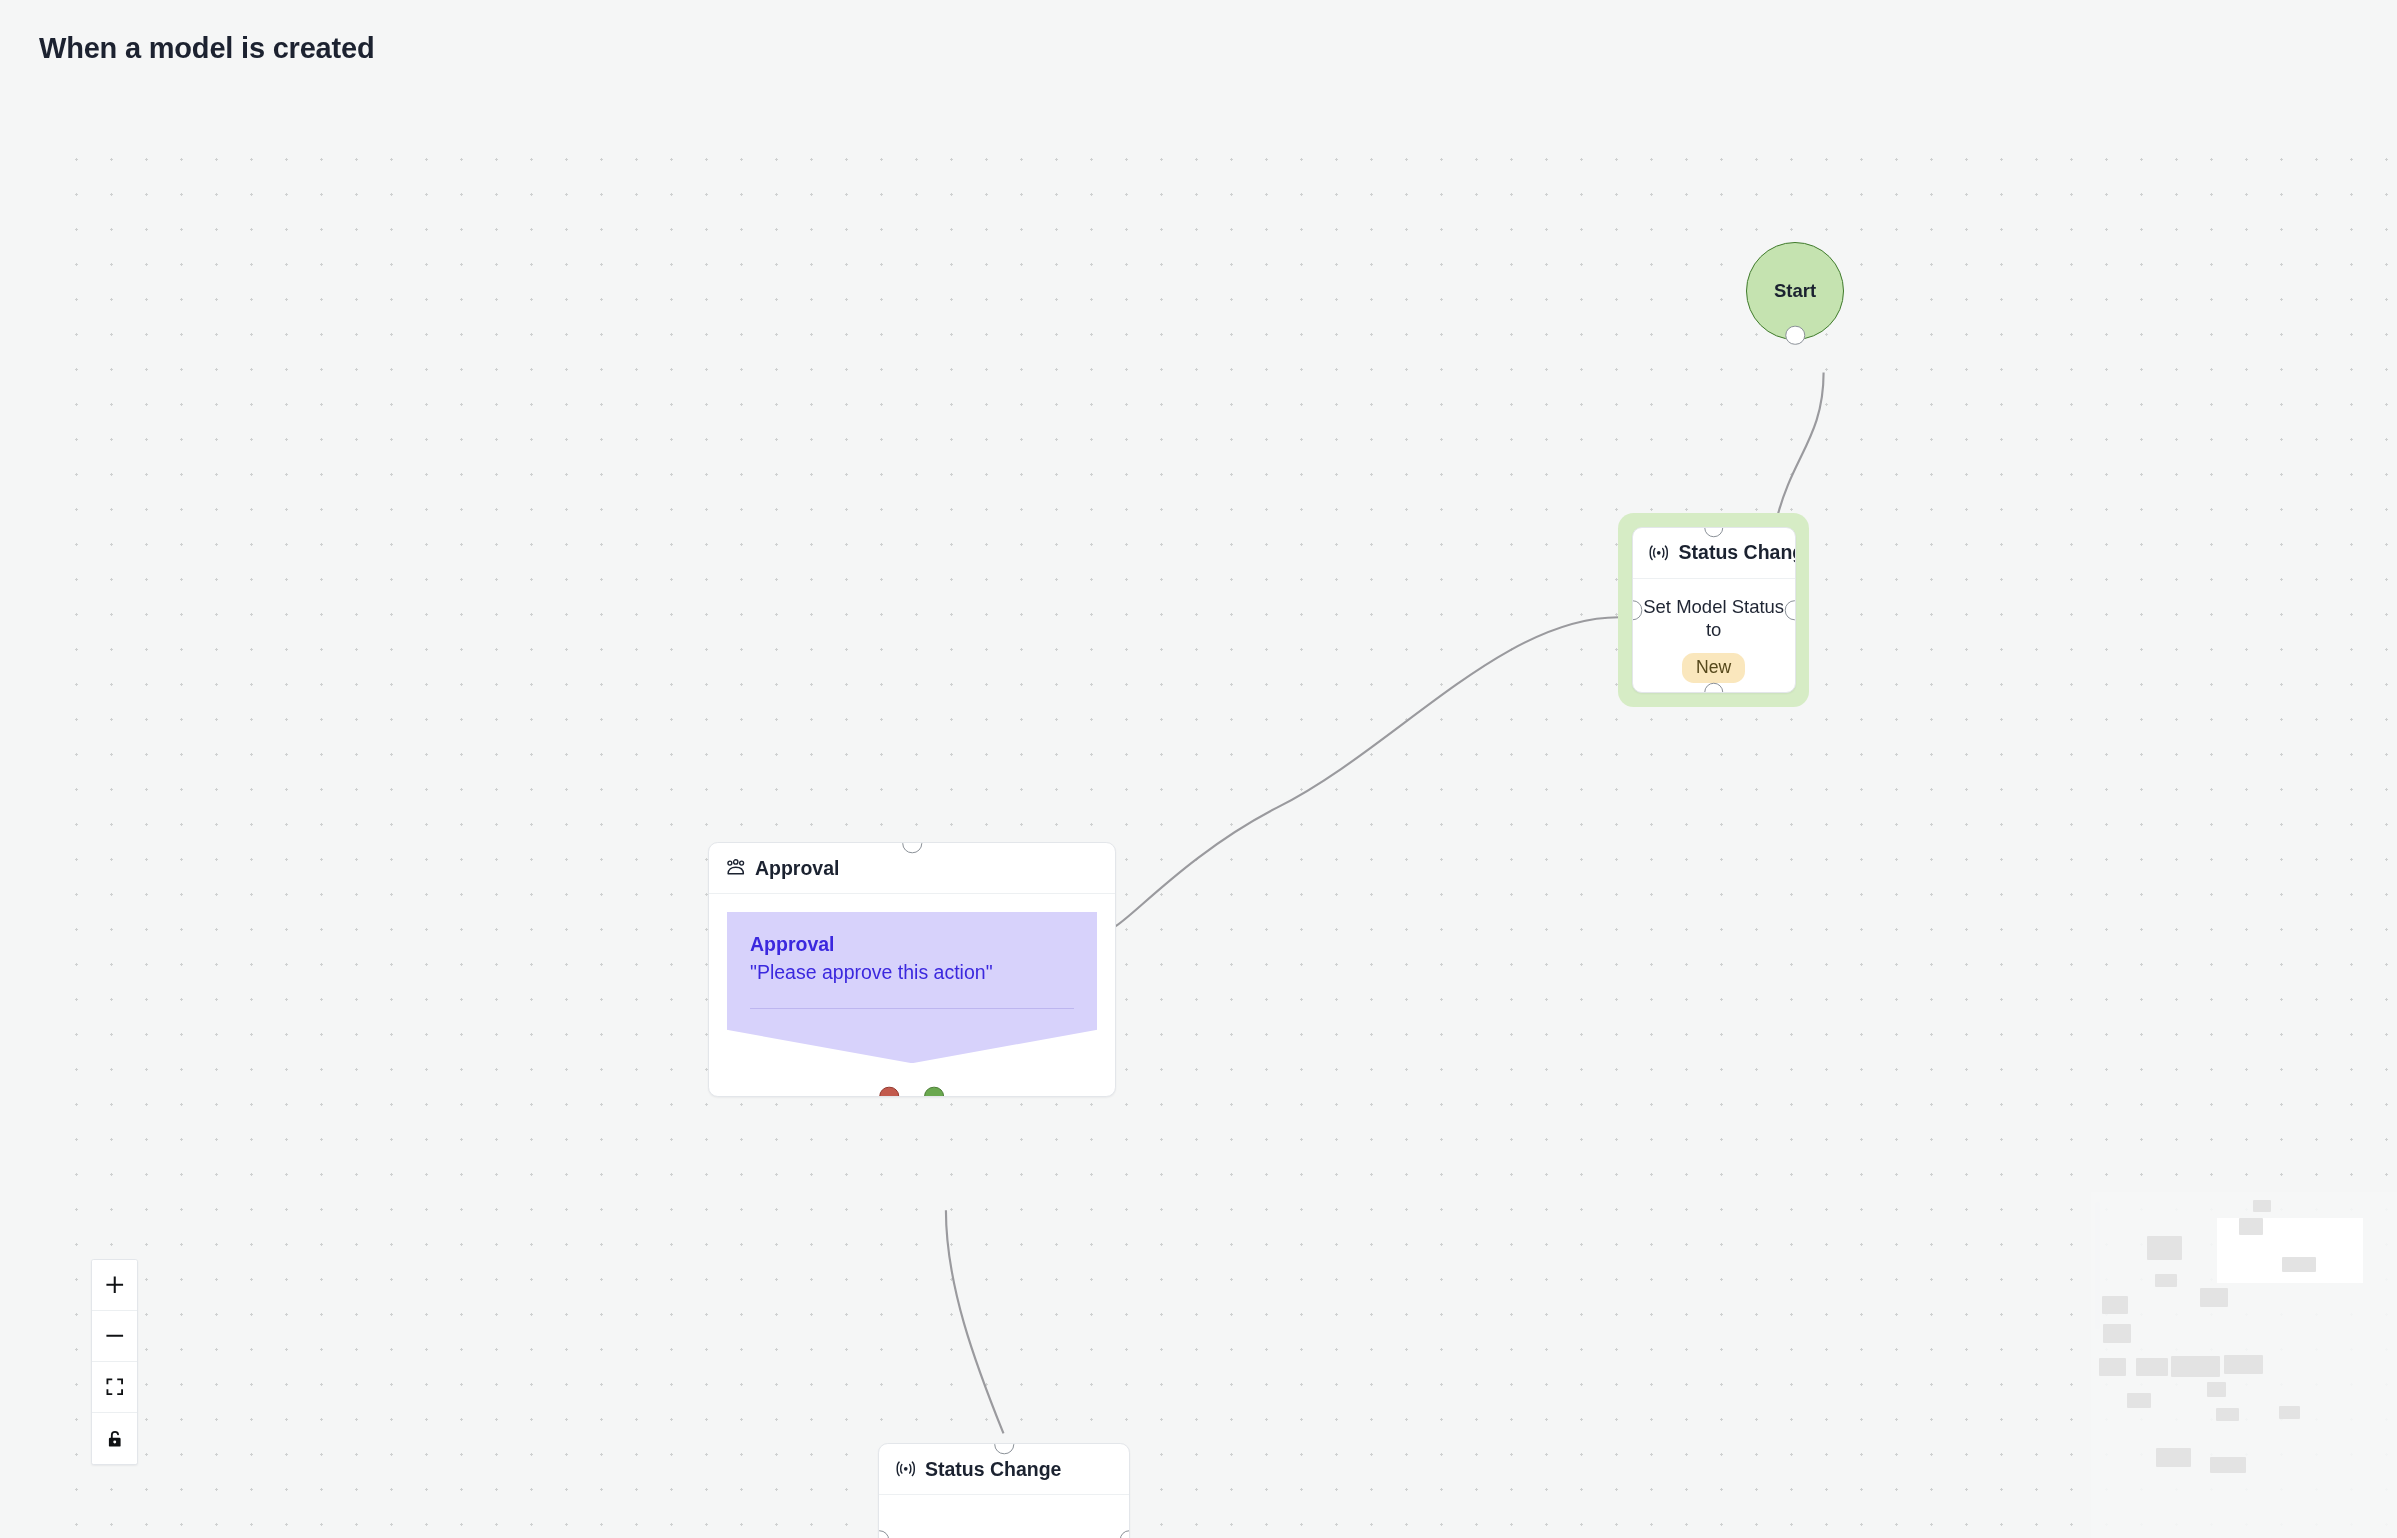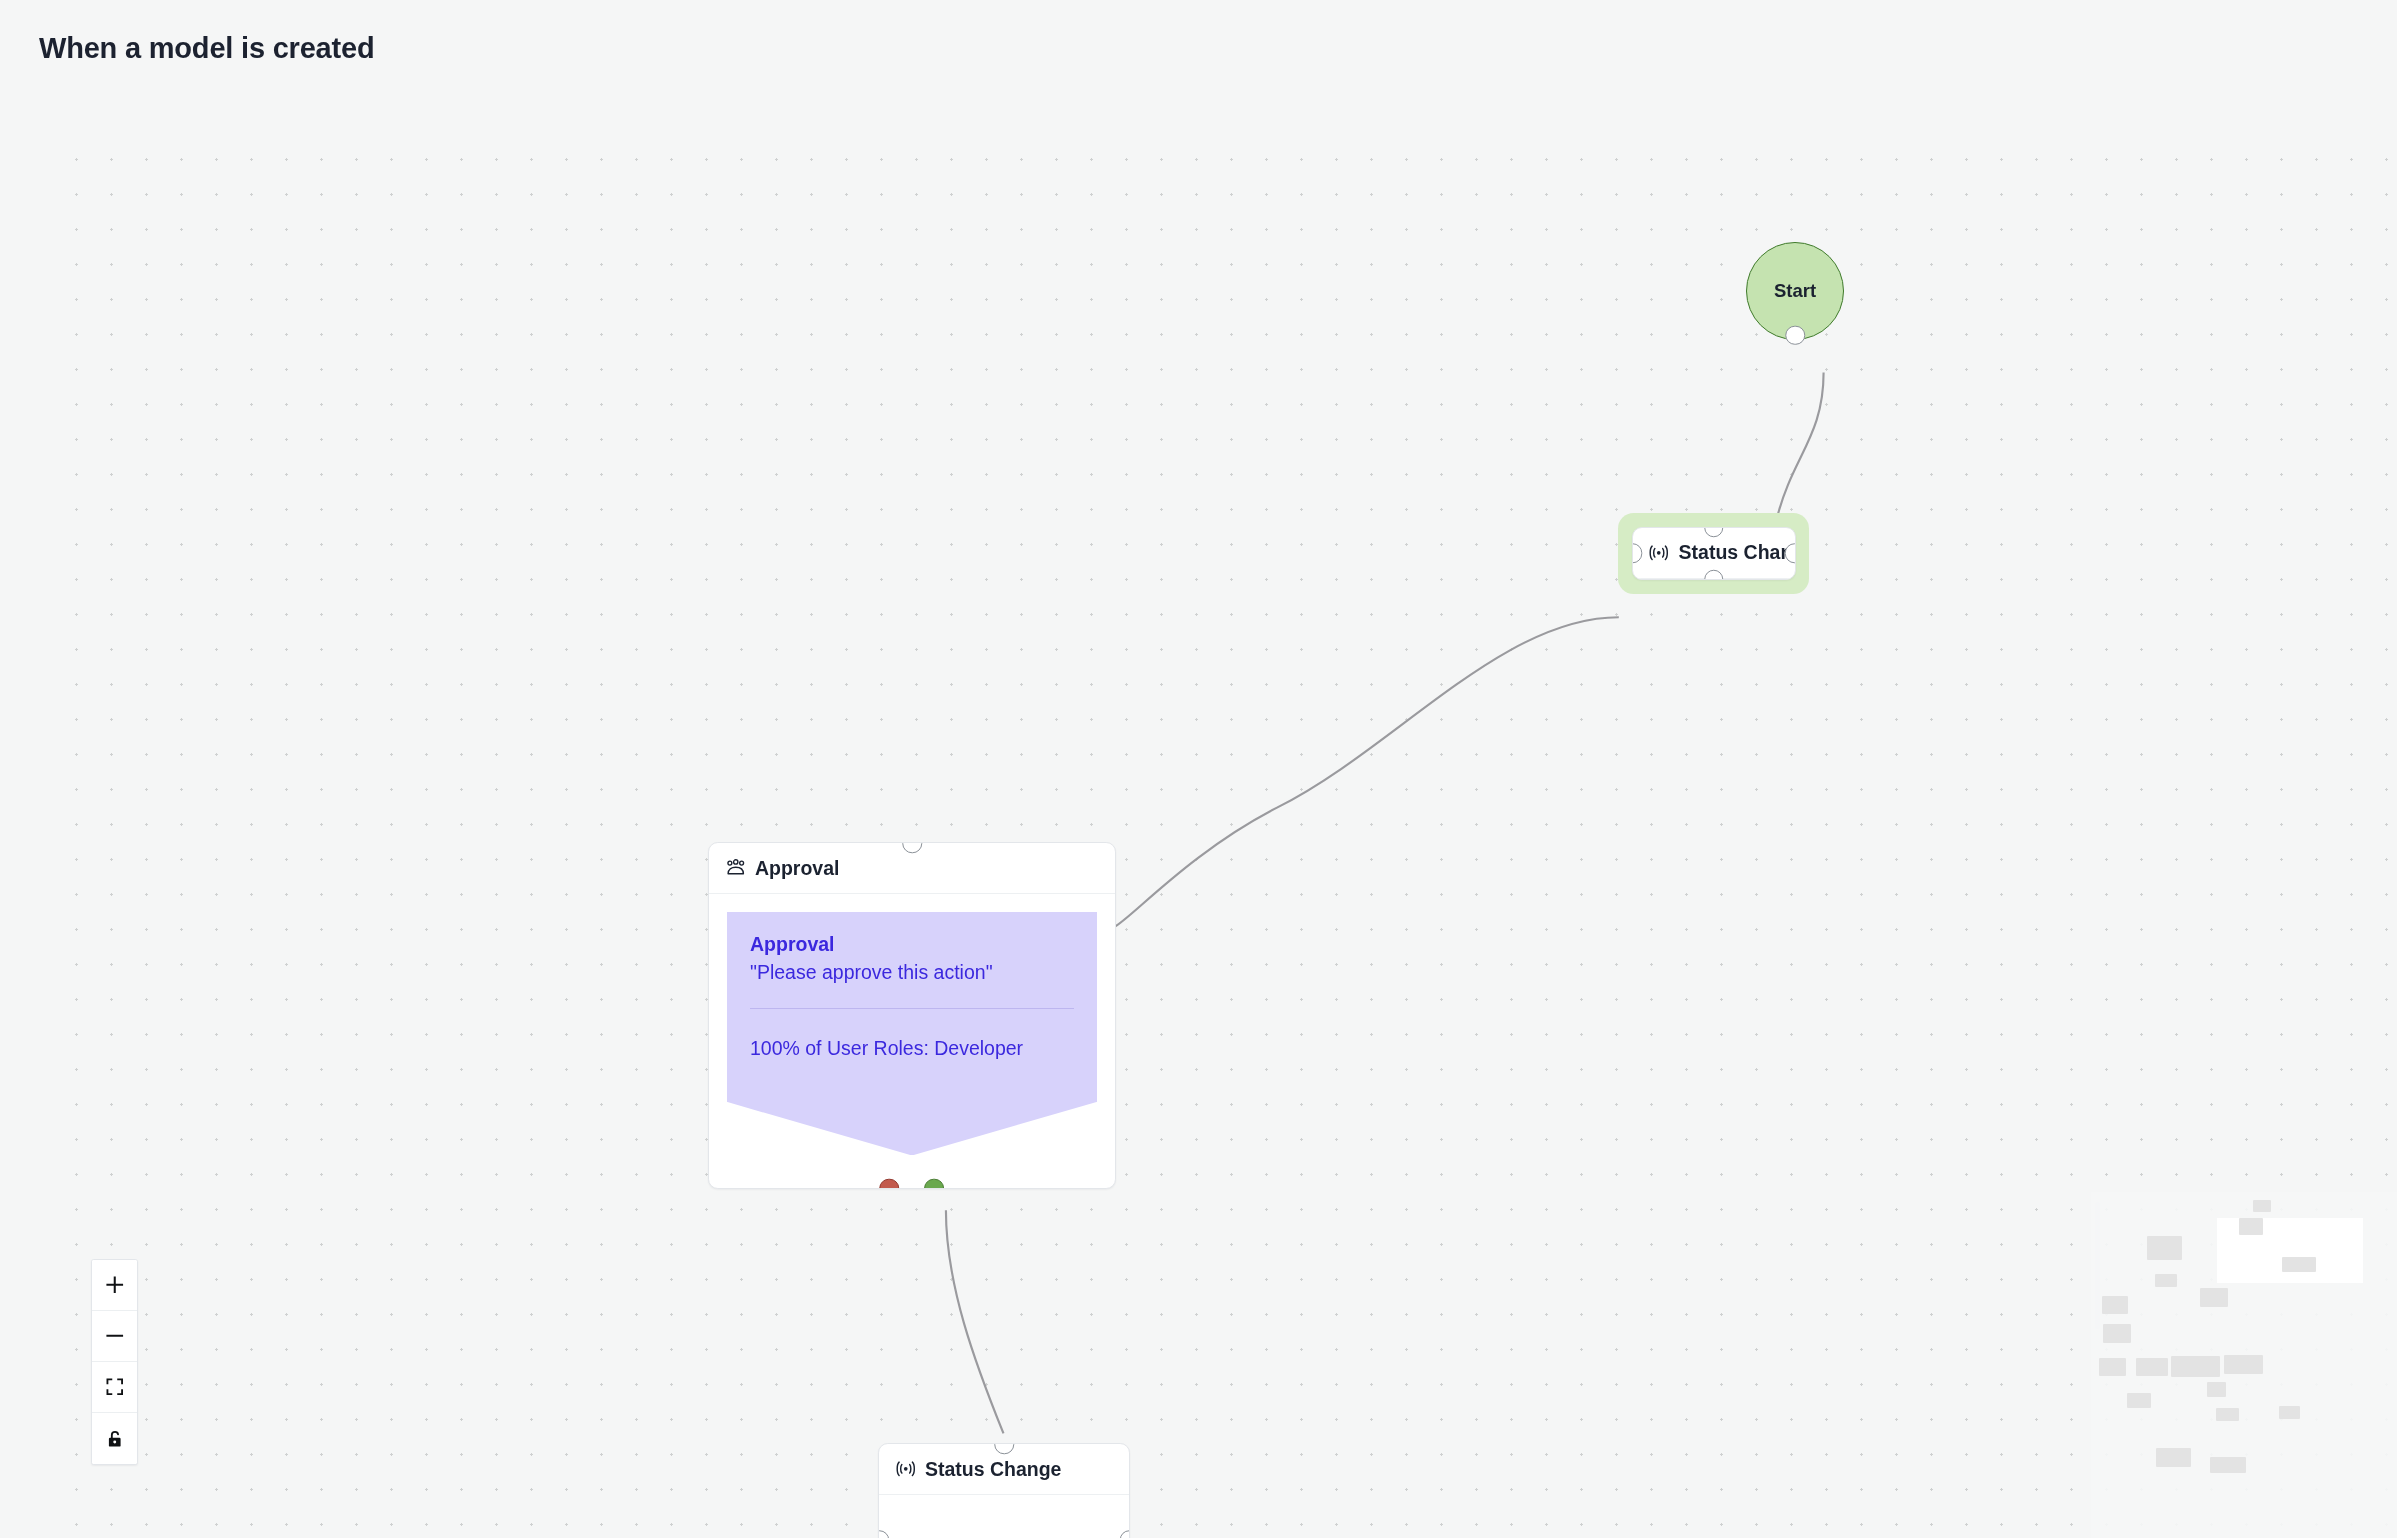--- a/index.html
+++ b/index.html
@@ -186,20 +186,26 @@
               <path d="M4.2 2.2 C1.6 4.6 1.6 13.4 4.2 15.8" fill="none" stroke="#1b2230" stroke-width="1.5" stroke-linecap="round"></path>
               <path d="M7.0 4.6 C5.4 6.3 5.4 11.7 7.0 13.4" fill="none" stroke="#1b2230" stroke-width="1.5" stroke-linecap="round"></path>
               <circle cx="11" cy="9" r="1.9" fill="#1b2230"></circle>
               <path d="M15.0 4.6 C16.6 6.3 16.6 11.7 15.0 13.4" fill="none" stroke="#1b2230" stroke-width="1.5" stroke-linecap="round"></path>
               <path d="M17.8 2.2 C20.4 4.6 20.4 13.4 17.8 15.8" fill="none" stroke="#1b2230" stroke-width="1.5" stroke-linecap="round"></path>
             </svg>
           </span>
           <span>Status Change</span>
         </div>
 
+        <div class="card-body">
+          <div class="status-row">
+            <span>Set Model Status to</span>
+            <div><span class="badge">New</span></div>
+          </div>
+        </div>
 
         <span class="handle h-top"></span>
         <span class="handle h-left"></span>
         <span class="handle h-right"></span>
         <span class="handle h-bottom"></span>
       </div>
     </div>
   </div>
 
   <div class="node" id="approval-node">
@@ -215,21 +221,20 @@
           </svg>
         </span>
         <span>Approval</span>
       </div>
 
       <div class="card-body approval-body">
         <div class="pent">
           <div class="pent-title">Approval</div>
           <div class="pent-quote">"Please approve this action"</div>
           <div class="pent-div"></div>
-          <div class="pent-roles">100% of User Roles: Developer</div>
         </div>
         <div class="approval-foot"></div>
       </div>
 
       <span class="handle h-top"></span>
       <span class="handle red" style="left:50%;bottom:0;transform:translate(-168%,50%);"></span>
       <span class="handle green" style="left:50%;bottom:0;transform:translate(62%,50%);"></span>
     </div>
   </div>
 

